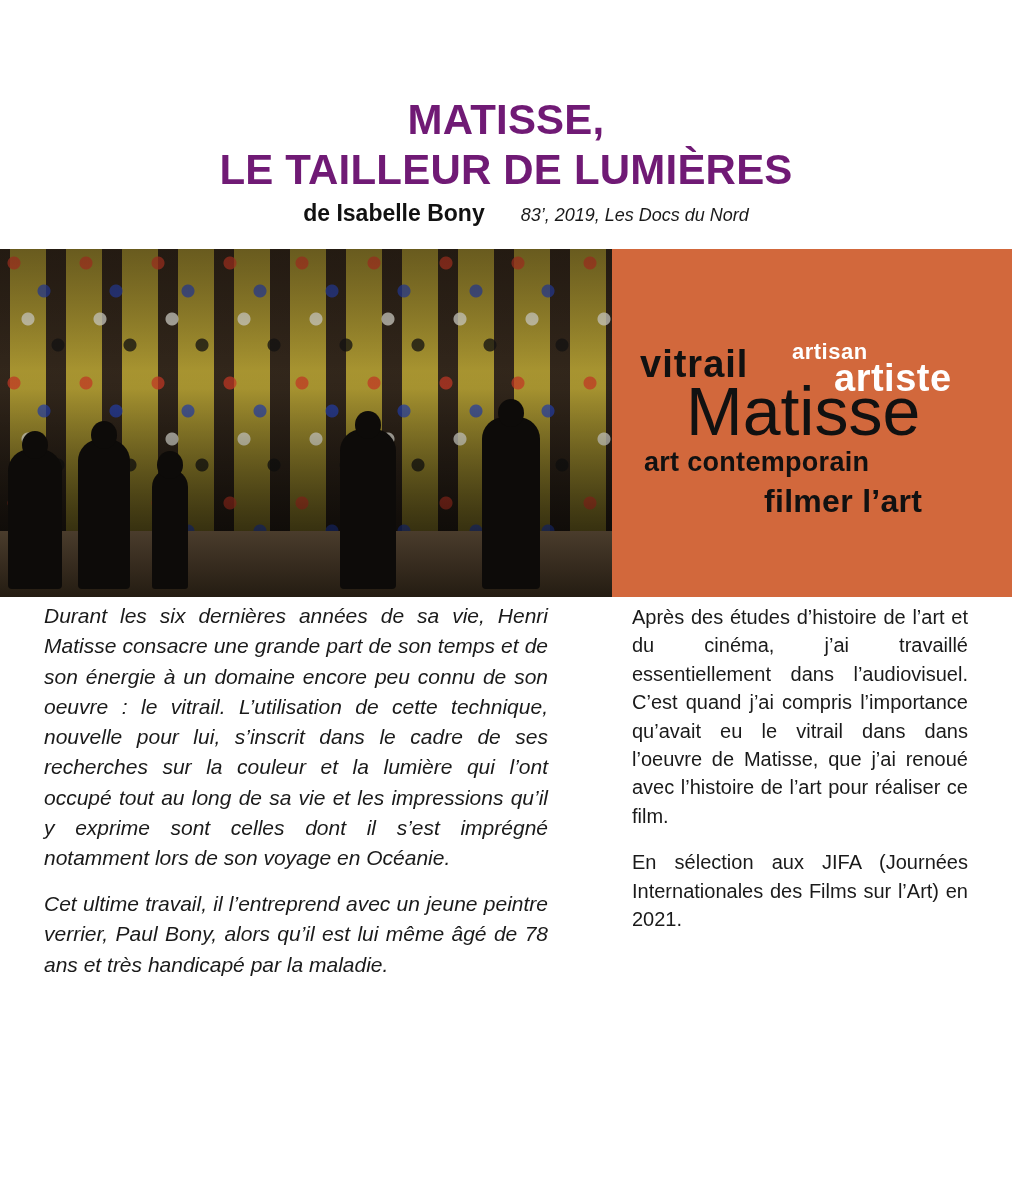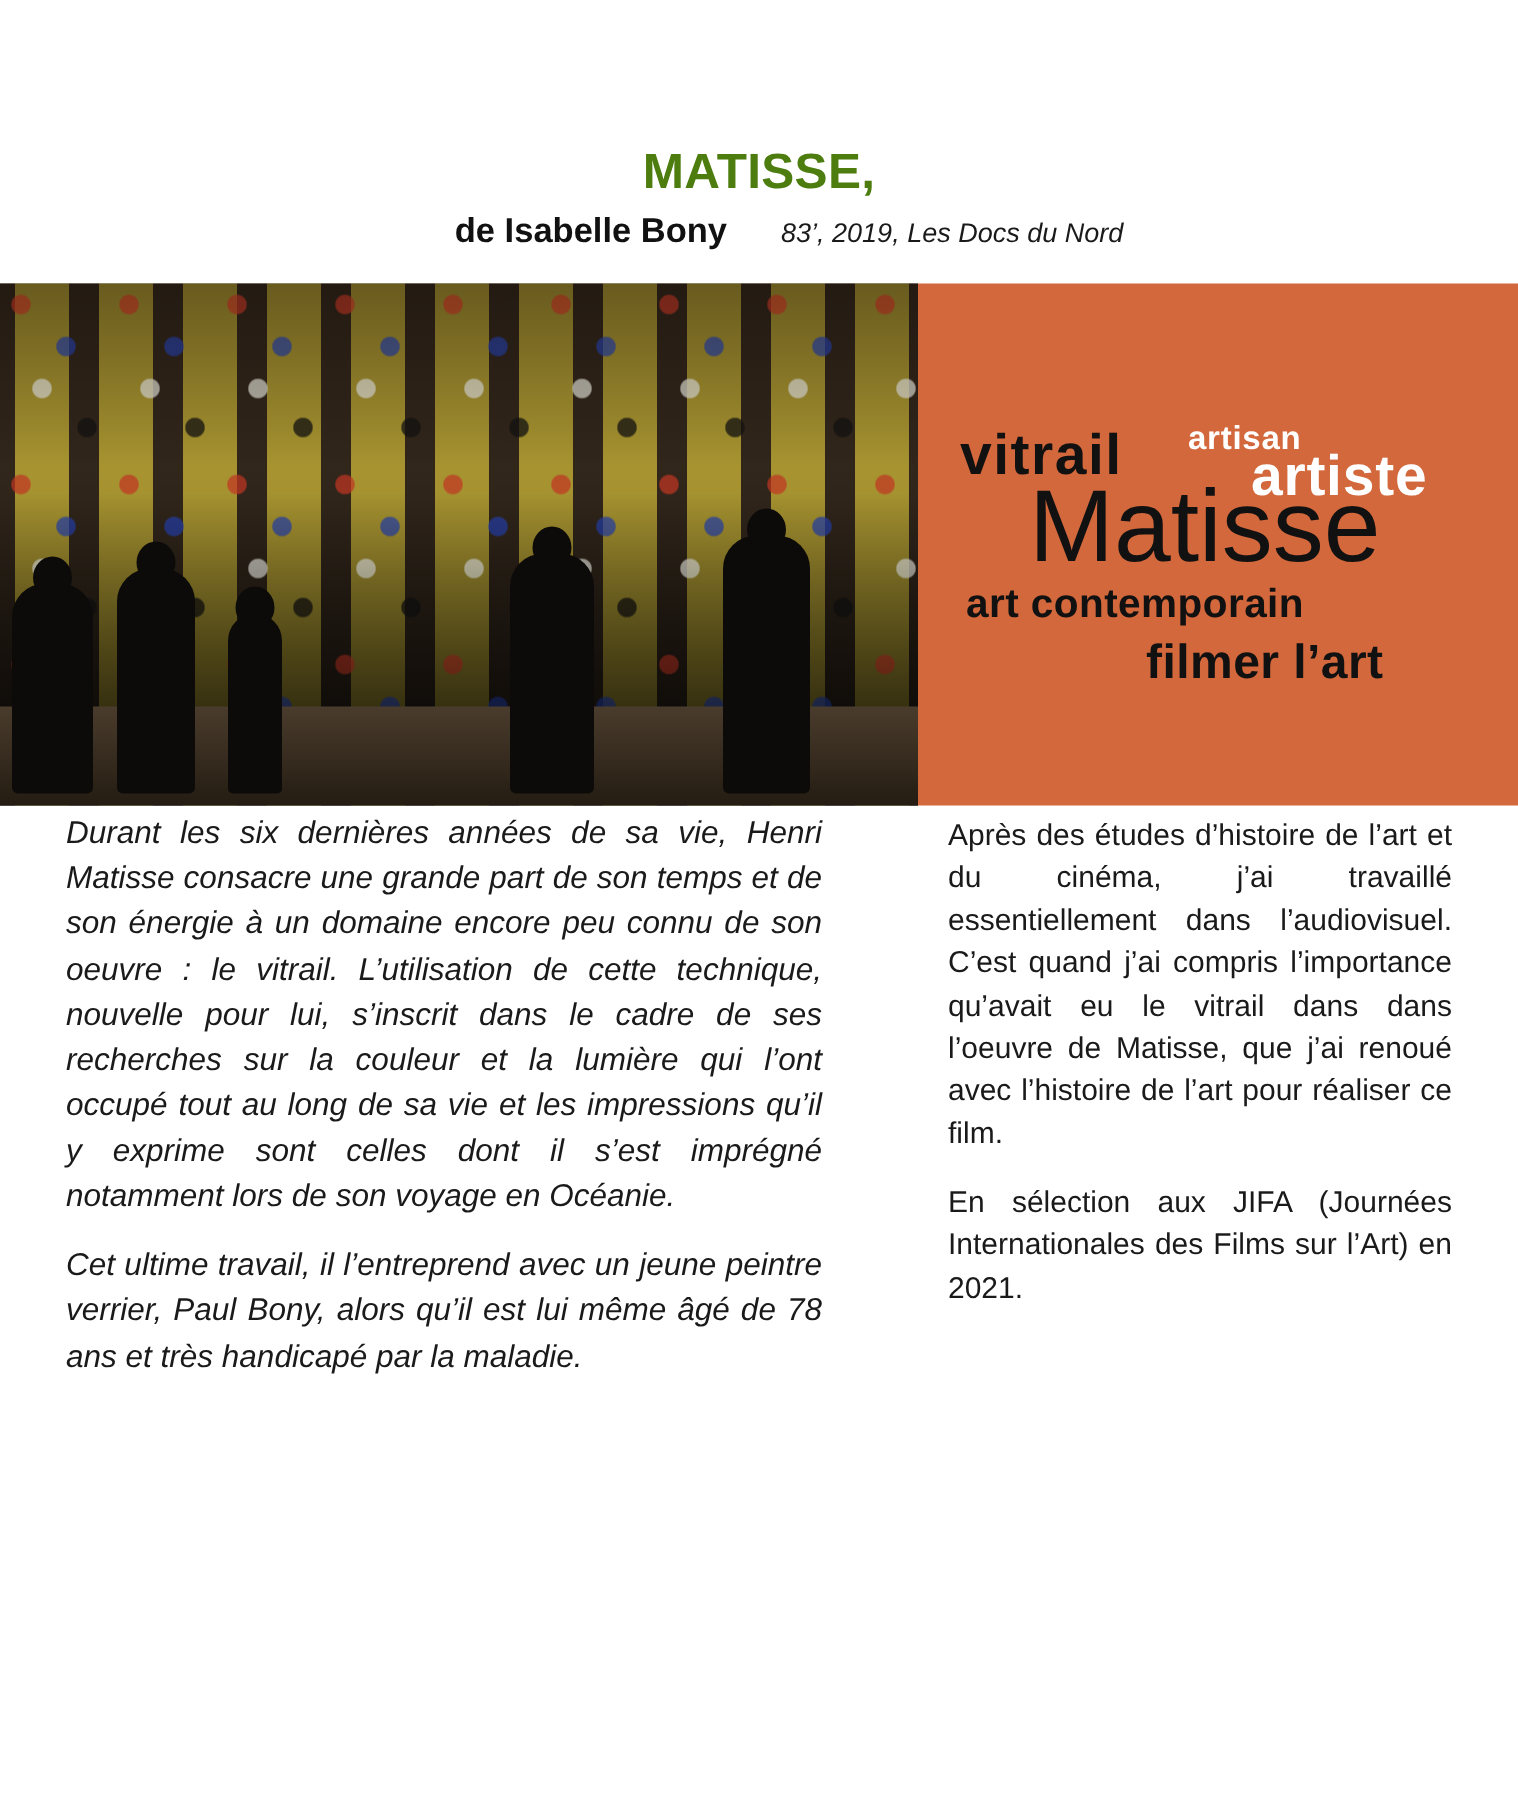--- a/index.html
+++ b/index.html
@@ -19,25 +19,25 @@
   
   .header {
     padding: 95px 0 0 0;
     text-align: center;
   }
   .title-block {
     display: block;
     text-align: center;
   }
   .film-title {
-    font-size: 33px;
+    font-size: 42px;
     font-weight: bold;
     letter-spacing: 0.2px;
     line-height: 1.18;
-    color: #4d7c0f;
+    color: #701a75;
     margin: 0 auto;
     width: 660px;
     text-align: center;
   }
   .film-title .line1 { display: block; }
   .film-title .line2 { display: block; }
 
   .credit-row {
     width: 920px;
     margin: 6px auto 12px auto;
@@ -229,20 +229,21 @@
   }
   .para:last-child { margin-bottom: 14px; }
 </style>
 </head>
 <body>
 
 <div class="header">
   <div class="title-block">
     <h1 class="film-title">
       <span class="line1">MATISSE,</span>
+      <span class="line2">LE TAILLEUR DE LUMIÈRES</span>
     </h1>
   </div>
   <div class="credit-row">
     <div class="director">de Isabelle Bony</div>
     <div class="film-meta">83’, 2019, Les Docs du Nord</div>
   </div>
 </div>
 
 <div class="banner">
   <div class="photo">

